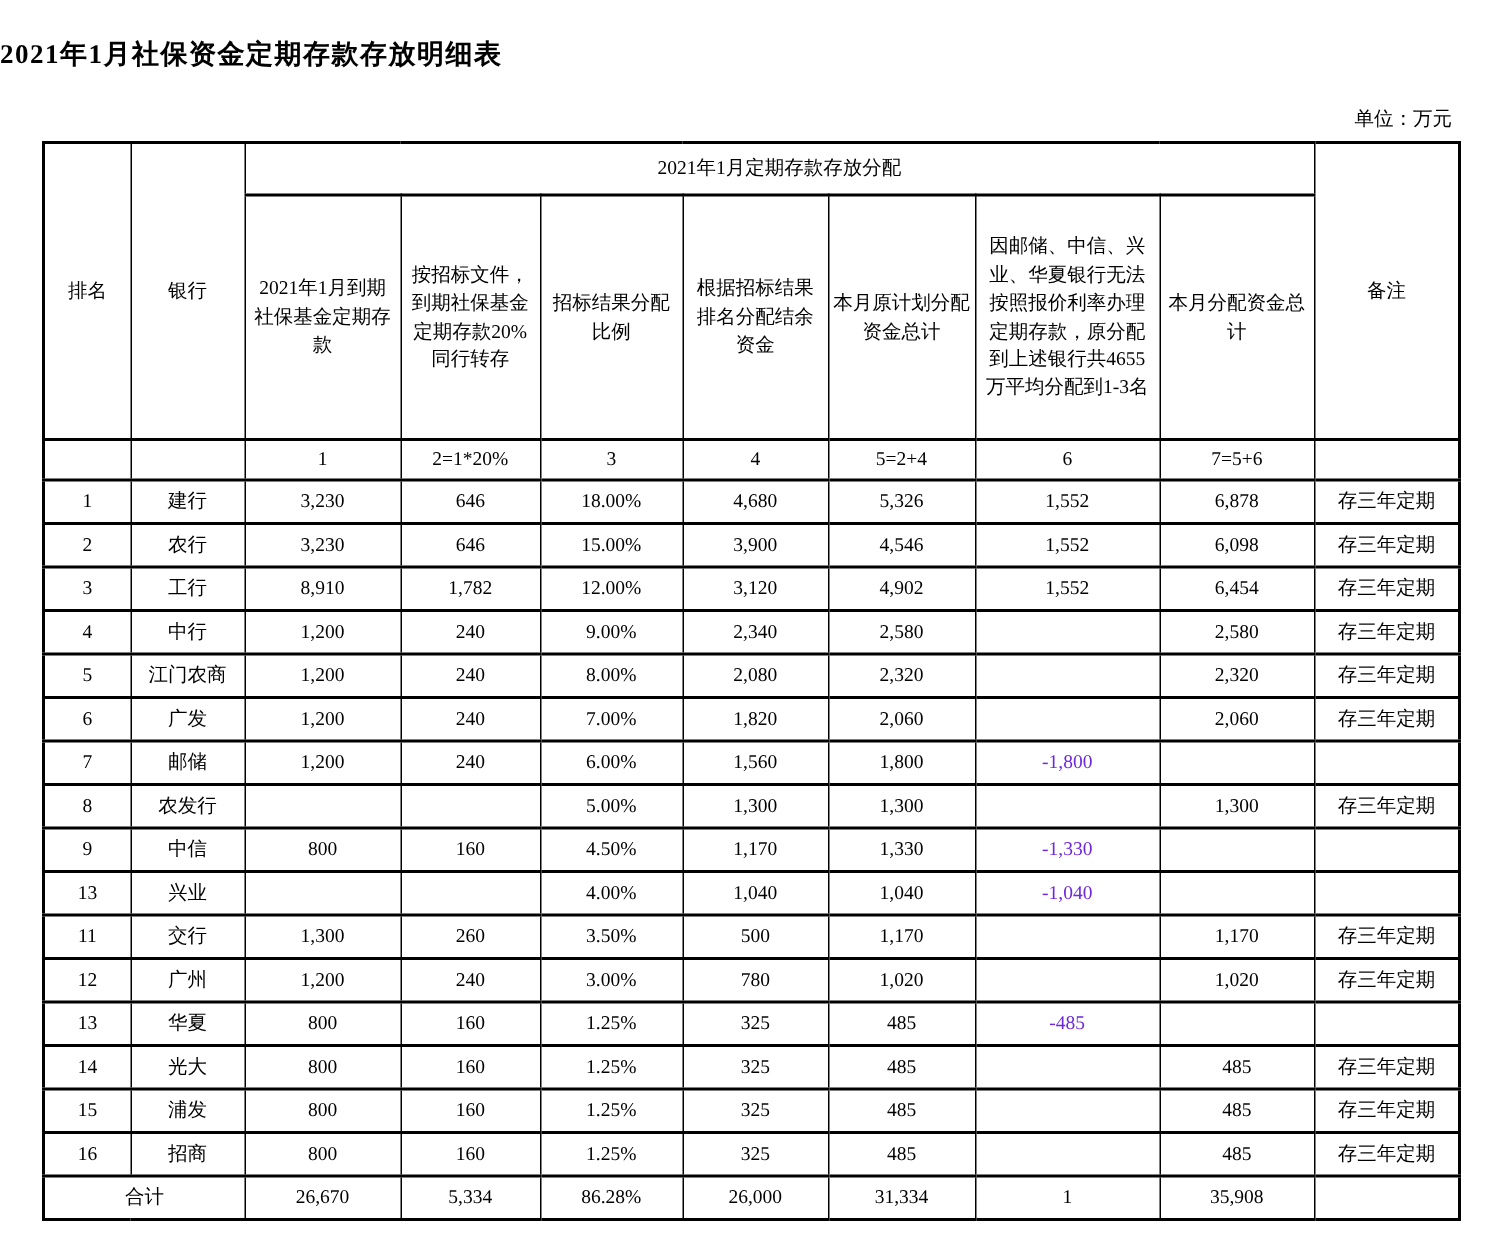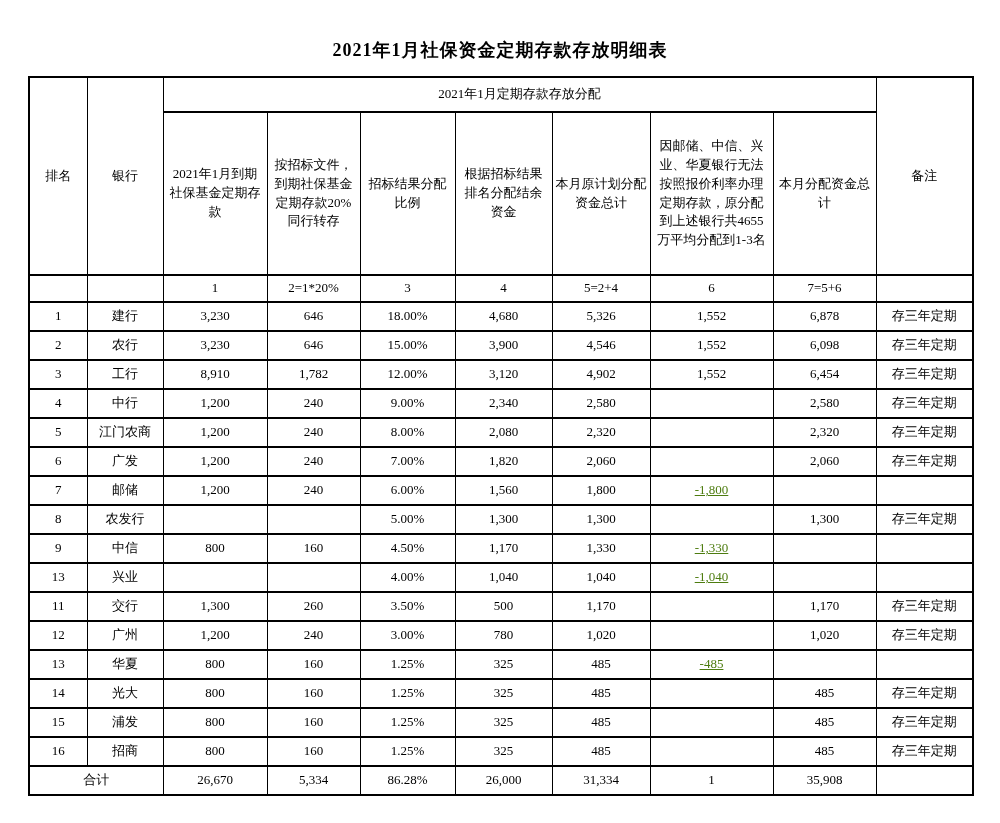--- a/index.html
+++ b/index.html
@@ -11,23 +11,23 @@
     overflow: hidden;
     font-family: "Liberation Serif", "DejaVu Serif", serif;
     color: #000000;
   }
   .page {
     position: relative;
     width: 1000px;
     height: 823px;
   }
   .title {
-    margin: 14px;
+    margin: 0;
     padding-top: 24px;
-    text-align: center;
+    text-align: left;
     font-size: 18px;
     font-weight: bold;
     letter-spacing: 1px;
   }
   .unit {
     width: 944px;
     margin: 22px 0 6px 28px;
     text-align: right;
     font-size: 13px;
     padding-right: 4px;
@@ -51,27 +51,28 @@
     font-weight: normal;
     padding: 1px 3px;
     overflow: hidden;
     line-height: 1.45;
   }
   tr.merged-row { height: 35px; }
   tr.colhead-row { height: 163px; }
   tr.formula-row { height: 27px; }
   tbody tr { height: 29px; }
   td.pct { font-size: 11px; margin-left: 43px; }
-  td.neg { color: #4d7c0f; text-decoration: underline; }
+  td.neg { color: #6d28d9; }
 </style>
 </head>
 <body>
 
 <div class="page">
   <h1 class="title">2021年1月社保资金定期存款存放明细表</h1>
+  <div class="unit">单位：万元</div>
 
   <table class="deposit">
     <colgroup>
       <col style="width:58px">
         <col style="width:76px">
         <col style="width:104px">
       <col style="width:93px">
         <col style="width:95px">
         <col style="width:97px">
       <col style="width:98px">

